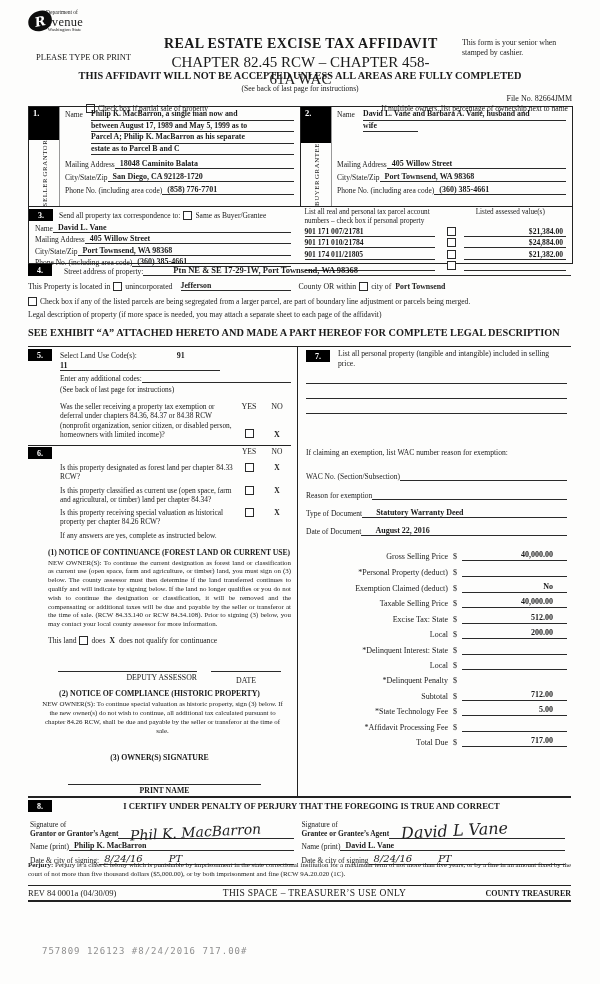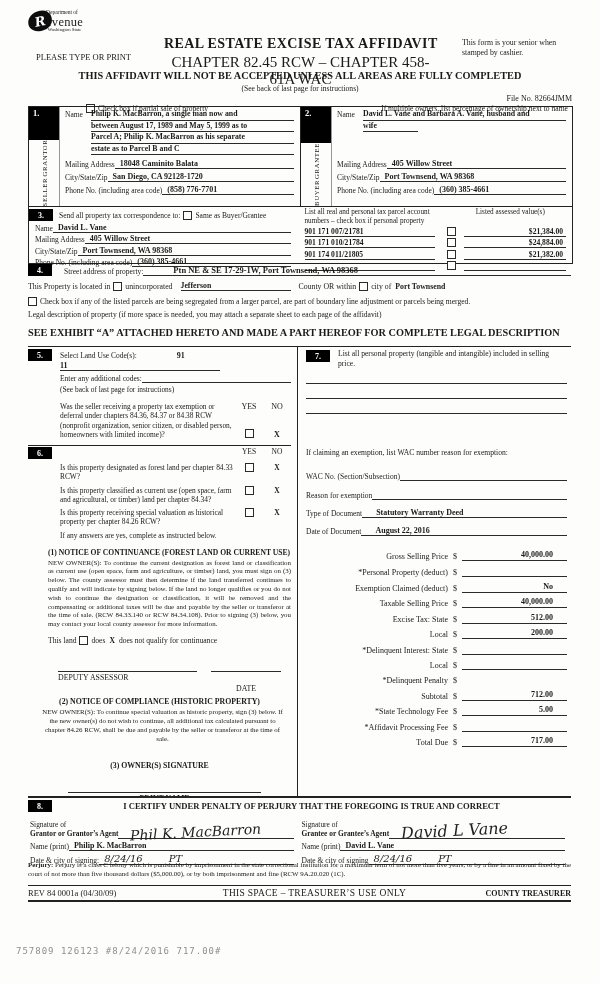--- a/index.html
+++ b/index.html
@@ -98,22 +98,22 @@
   .sec6{border-top:1.5px solid #222;margin-top:6px;padding-top:1px;}
   .s6head{display:flex;}
   .s6head .tab{margin-right:auto;}
   .s6head .qcol{font-size:7.5px;}
   .s6qs{margin-left:32px;}
   .ifany{margin-left:32px;margin-top:4px;font-size:7.4px;}
   .n1title{margin-left:20px;margin-top:8px;font-size:7.6px;font-weight:bold;}
   .n1body{margin-left:20px;margin-top:2px;text-align:justify;}
   .thisland{margin-left:20px;margin-top:7px;font-size:7.6px;display:flex;align-items:center;}
   .deprow{display:flex;margin:26px 10px 0 30px;gap:14px;}
-  .depcol1{flex:1;border-top:1px solid #2a2a2a;text-align:left;font-size:7.8px;padding-top:1px;}
-  .depcol2{width:70px;border-top:1px solid #2a2a2a;text-align:center;font-size:7.8px;padding-top:12px;}
+  .depcol1{flex:1;border-top:1px solid #2a2a2a;text-align:right;font-size:7.8px;padding-top:1px;}
+  .depcol2{width:70px;border-top:1px solid #2a2a2a;text-align:center;font-size:7.8px;padding-top:4px;}
   .n2title{text-align:center;font-weight:bold;font-size:7.8px;margin-top:4px;}
   .n2body{text-align:center;margin:2px 8px 0 14px;}
   .ownsig{text-align:center;font-weight:bold;font-size:7.8px;margin-top:18px;}
   .pnline{margin:22px 30px 0 40px;border-top:1px solid #2a2a2a;text-align:center;font-weight:bold;font-size:7.8px;padding-top:1px;}
   .s7head{display:flex;}
   .s7head .tab{margin-right:8px;margin-top:1px;}
   .s7txt{font-size:7.6px;line-height:1.3;max-width:235px;}
   .blank{border-bottom:1px solid #2a2a2a;height:12px;margin-top:2px;}
   .exclaim{margin-top:34px;font-size:7.6px;}
   .wacrow{display:flex;align-items:flex-end;margin-top:14px;}
@@ -138,21 +138,21 @@
   .sigline{flex:1;border-bottom:1px solid #2a2a2a;position:relative;height:22px;}
   .script{position:absolute;left:12px;bottom:-2px;font-style:italic;font-size:14px;
           font-family:"DejaVu Serif",serif;transform:rotate(-3deg);white-space:nowrap;color:#222;}
   .handw{font-style:italic;font-weight:normal;font-size:10px;font-family:"DejaVu Serif",serif;}
   .perjury{position:absolute;left:28px;width:543px;top:861px;font-size:6.9px;line-height:1.3;text-align:justify;}
   .footerrow{position:absolute;left:28px;width:543px;top:885px;border-top:1.5px solid #222;border-bottom:2px solid #222;
              display:flex;align-items:center;height:14px;}
   .f-rev{font-size:8.5px;width:160px;}
   .f-mid{flex:1;text-align:center;font-size:9.5px;letter-spacing:.3px;}
   .f-ct{width:130px;text-align:right;font-weight:bold;font-size:8px;}
-  .stamp{position:absolute;left:16px;top:946px;font-family:"DejaVu Sans Mono",monospace;
+  .stamp{position:absolute;left:42px;top:946px;font-family:"DejaVu Sans Mono",monospace;
          font-size:9px;color:#8f8f8f;letter-spacing:1px;}
 </style>
 </head>
 <body>
 
 <div class="page">
 
   <div class="hdr">
     <div class="logo">
       <div class="logo-row">

